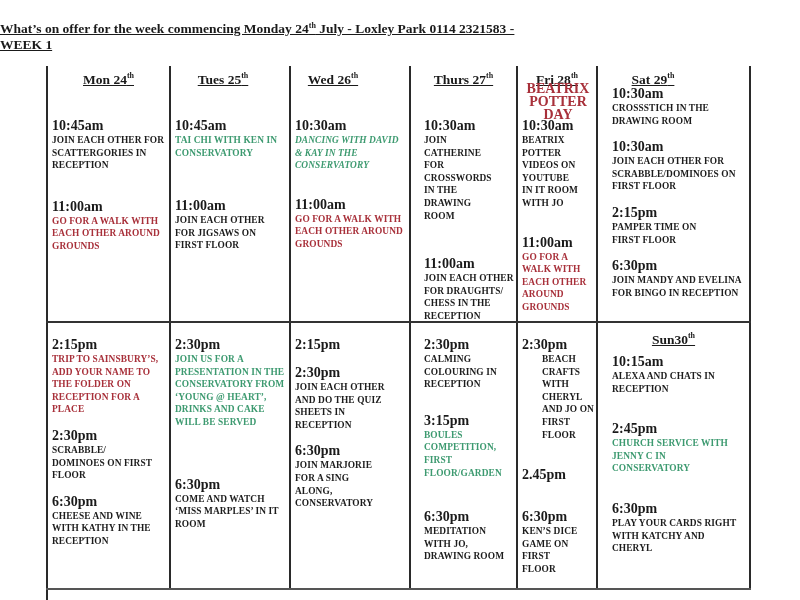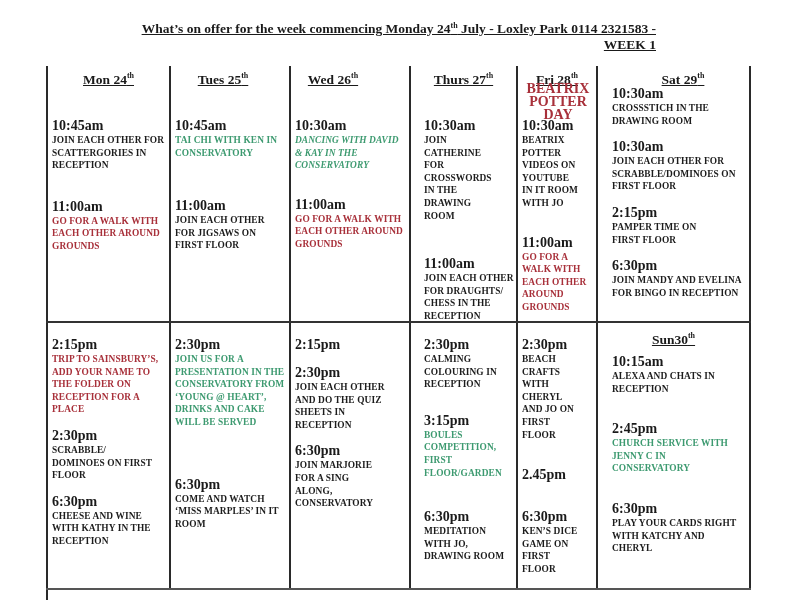--- a/index.html
+++ b/index.html
@@ -1,18 +1,18 @@
 <!DOCTYPE html>
 <html><head>
 <meta charset="utf-8">
 <style>
   html, body { margin: 0; padding: 0; background: #ffffff; }
   body { width: 800px; height: 600px; overflow: hidden; position: relative;
          font-family: "Liberation Serif", "DejaVu Serif", serif; color: #1a1a1a; }
-  .title { position: absolute; left: 0; top: 17px; width: 656px; text-align: right;
+  .title { position: absolute; left: 0; top: 17px; width: 656px; text-align: left;
            font-weight: bold; font-size: 13.5px; line-height: 16px; }
   .title span { text-decoration: underline; }
   .title sup { font-size: 8px; }
   .grid { position: absolute; left: 0; top: 0; width: 800px; height: 600px; }
   .vline { position: absolute; width: 2px; background: #2a2a2a; }
   .hline { position: absolute; height: 2px; background: #555; }
   .col { position: absolute; overflow: hidden; }
   .dayhead { text-align: center; font-weight: bold; font-size: 13.5px; text-decoration: underline; line-height: 20px; }
   .dayhead sup { font-size: 8px; }
   .time { font-weight: bold; font-size: 14px; line-height: 16px; margin-top: 12px; }
@@ -42,21 +42,21 @@
 
   <div class="hline" style="left:46px;top:321px;width:705px;background:#333;"></div>
   <div class="hline" style="left:46px;top:588px;width:705px;"></div>
 </div>
 
 <div class="col dayhead" style="left:48px;top:66px;width:121px;"><span>Mon 24</span><sup>th</sup></div>
 <div class="col dayhead" style="left:171px;top:66px;width:104px;"><span>Tues 25</span><sup>th</sup></div>
 <div class="col dayhead" style="left:274px;top:66px;width:118px;"><span>Wed 26</span><sup>th</sup></div>
 <div class="col dayhead" style="left:411px;top:66px;width:105px;"><span>Thurs 27</span><sup>th</sup></div>
 <div class="col dayhead" style="left:518px;top:66px;width:78px;"><span>Fri 28</span><sup>th</sup></div>
-<div class="col dayhead" style="left:598px;top:66px;width:170px;"><span>Sat 29</span><sup>th</sup></div>
+<div class="col dayhead" style="left:568px;top:66px;width:170px;"><span>Sat 29</span><sup>th</sup></div>
 <div class="friday-sub col" style="left:522px;top:82px;width:72px;font-size:14px;line-height:13px;">BEATRIX POTTER DAY</div>
 
 <div class="col" style="left:52px;top:106px;width:118px;">
   <div class="time">10:45am</div>
   <div class="desc black">JOIN EACH OTHER FOR SCATTERGORIES IN RECEPTION</div>
   <div style="height:15px"></div>
   <div class="time">11:00am</div>
   <div class="desc red">GO FOR A WALK WITH EACH OTHER AROUND GROUNDS</div>
 </div>
 
@@ -134,21 +134,21 @@
   <div style="height:10px"></div>
   <div class="time">3:15pm</div>
   <div class="desc green" style="width:92px;">BOULES COMPETITION, FIRST FLOOR/GARDEN</div>
   <div style="height:18px"></div>
   <div class="time">6:30pm</div>
   <div class="desc black" style="width:88px;">MEDITATION WITH JO, DRAWING ROOM</div>
 </div>
 
 <div class="col" style="left:522px;top:325px;width:76px;">
   <div class="time">2:30pm</div>
-  <div class="desc black" style="width:62px;">BEACH CRAFTS WITH CHERYL AND JO ON FIRST FLOOR</div>
+  <div class="desc black" style="width:62px;margin-left:20px;">BEACH CRAFTS WITH CHERYL AND JO ON FIRST FLOOR</div>
   <div style="height:14px"></div>
   <div class="time">2.45pm</div>
   <div style="height:14px"></div>
   <div class="time">6:30pm</div>
   <div class="desc black" style="width:62px;">KEN’S DICE GAME ON FIRST FLOOR</div>
 </div>
 
 <div class="col dayhead" style="left:598px;top:326px;width:151px;"><span>Sun30</span><sup>th</sup></div>
 <div class="col" style="left:612px;top:342px;width:137px;">
   <div class="time">10:15am</div>

